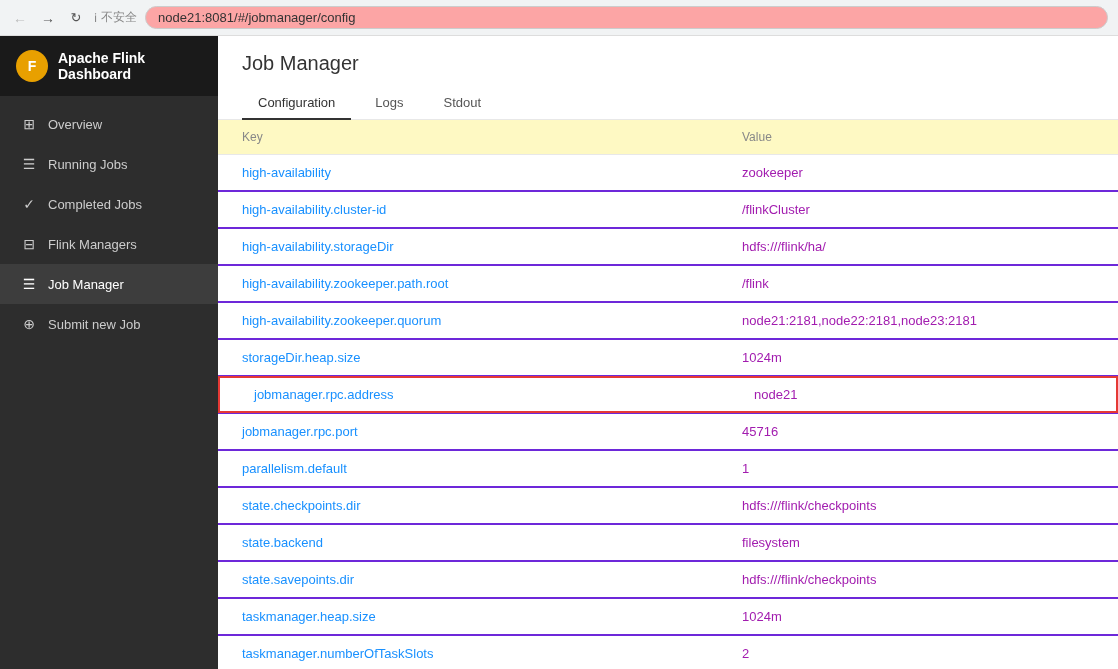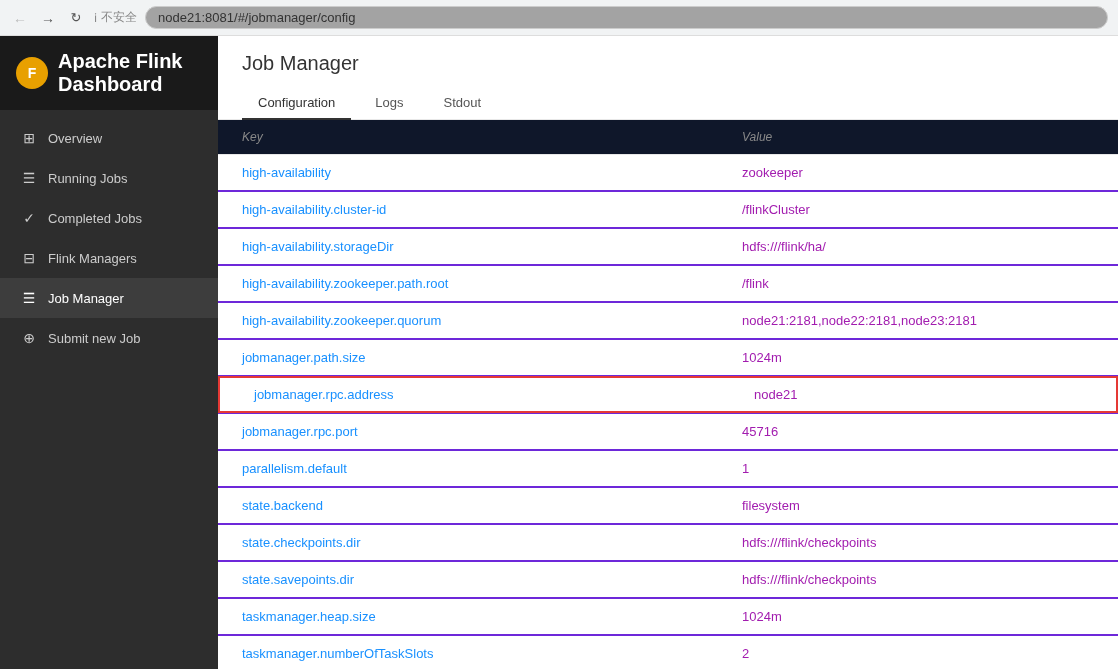--- a/index.html
+++ b/index.html
@@ -26,21 +26,21 @@
     }
     .nav-btn.disabled { color: #bbb; cursor: default; }
     .reload-btn { font-size: 13px; }
     .security-info {
       color: #888;
       font-size: 12px;
       display: flex; align-items: center; gap: 4px;
     }
     .address-bar {
       flex: 1;
-      background: #a3a3a3;
+      background: #fca5a5;
       border: 1px solid #ccc;
       border-radius: 12px;
       padding: 3px 12px;
       font-size: 13px;
       color: #333;
       display: flex; align-items: center; gap: 4px;
     }
 
     
     .app-container {
@@ -71,21 +71,21 @@
       background: #e8a000;
       border-radius: 50%;
       display: flex; align-items: center; justify-content: center;
       color: #fff;
       font-weight: bold;
       font-size: 14px;
       flex-shrink: 0;
     }
     .sidebar-title {
       color: #fff;
-      font-size: 20px;
+      font-size: 14px;
       font-weight: bold;
     }
     .sidebar-nav {
       flex: 1;
       padding: 8px 0;
     }
     .nav-item {
       display: flex;
       align-items: center;
       gap: 10px;
@@ -138,22 +138,21 @@
     .table-container {
       flex: 1;
       overflow-y: auto;
       padding: 0;
     }
     table {
       width: 100%;
       border-collapse: collapse;
     }
     thead tr {
-      background: #0f172a;
-      font-style: italic;
+      background: #fef9c3;
     }
     th {
       text-align: left;
       padding: 10px 24px;
       color: #888;
       font-weight: normal;
       font-size: 12px;
       border-bottom: 1px solid #e8e8e8;
     }
     td {
@@ -267,42 +266,42 @@
             </tr>
             <tr>
               <td class="key-col">high-availability.zookeeper.path.root</td>
               <td class="val-col">/flink</td>
             </tr>
             <tr>
               <td class="key-col">high-availability.zookeeper.quorum</td>
               <td class="val-col">node21:2181,node22:2181,node23:2181</td>
             </tr>
             <tr>
-              <td class="key-col">jobmanager.path.size</td>
+              <td class="key-col">storageDir.heap.size</td>
               <td class="val-col">1024m</td>
             </tr>
             <tr class="highlighted">
               <td class="key-col">jobmanager.rpc.address</td>
               <td class="val-col">node21</td>
             </tr>
             <tr>
               <td class="key-col">jobmanager.rpc.port</td>
               <td class="val-col">45716</td>
             </tr>
             <tr>
               <td class="key-col">parallelism.default</td>
               <td class="val-col">1</td>
             </tr>
             <tr>
+              <td class="key-col">state.checkpoints.dir</td>
+              <td class="val-col">hdfs:///flink/checkpoints</td>
+            </tr>
+            <tr>
               <td class="key-col">state.backend</td>
               <td class="val-col">filesystem</td>
-            </tr>
-            <tr>
-              <td class="key-col">state.checkpoints.dir</td>
-              <td class="val-col">hdfs:///flink/checkpoints</td>
             </tr>
             <tr>
               <td class="key-col">state.savepoints.dir</td>
               <td class="val-col">hdfs:///flink/checkpoints</td>
             </tr>
             <tr>
               <td class="key-col">taskmanager.heap.size</td>
               <td class="val-col">1024m</td>
             </tr>
             <tr>

